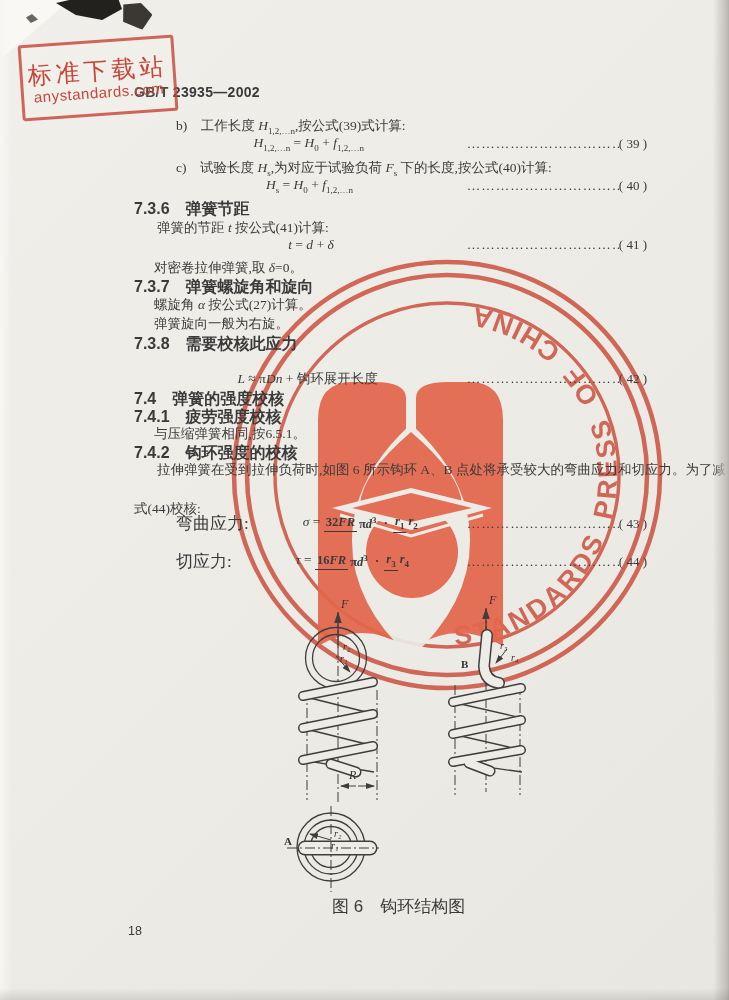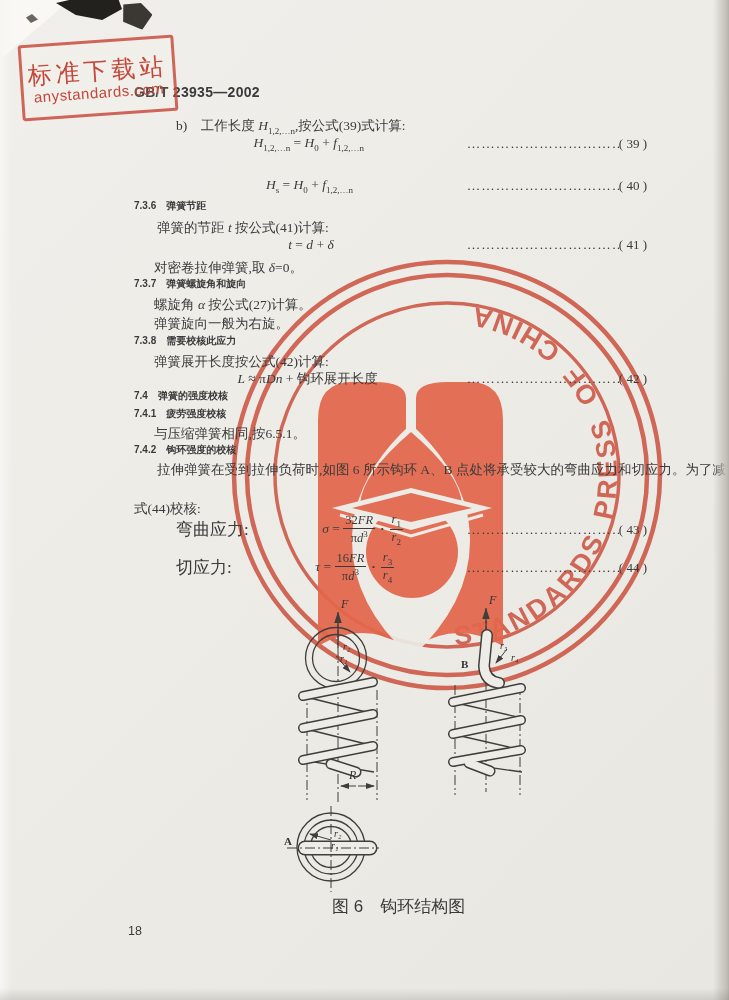--- a/index.html
+++ b/index.html
@@ -28,31 +28,31 @@
         color:#c5463a;background:rgba(255,250,248,.08);}
   .stamp-title{font-size:24px;letter-spacing:4px;white-space:nowrap;font-family:"Liberation Serif",serif;}
   .stamp-url{font-size:15px;margin-top:-3px;letter-spacing:.5px;font-family:"Liberation Sans",sans-serif;}
   
   .wm,.fig{position:absolute;left:0;top:0;width:729px;height:1000px;pointer-events:none;}
   .wm{z-index:1;}
   .fig{z-index:3;}
   
   .ln,.hd,.hdr,.f-row,.pgnum,.fig-cap{position:absolute;white-space:nowrap;z-index:2;}
   .ln{font-size:13.5px;}
-  .hd{font-size:10px;font-weight:bold;font-family:"Liberation Sans","DejaVu Sans",sans-serif;}
+  .hd{font-size:16px;font-weight:bold;font-family:"Liberation Sans","DejaVu Sans",sans-serif;}
   .hdr{font-size:14px;font-weight:bold;font-family:"Liberation Sans","DejaVu Sans",sans-serif;letter-spacing:.3px;}
   .pgnum{font-size:12.5px;font-family:"Liberation Sans",sans-serif;}
   .fig-cap{font-size:17px;font-weight:normal;font-family:"Liberation Sans",sans-serif;text-align:left;}
   .f-row{left:135px;width:512px;display:flex;align-items:center;font-size:13.5px;}
   .f-row .sa{flex:1.15;} .f-row .sb{flex:1;}
   .f-num{font-size:13px;}
   .f-leader{overflow:hidden;max-width:152px;letter-spacing:1px;flex:none;}
   .f-label{font-size:17px;margin-right:0;}
-  .frac{display:inline-flex;flex-direction:column;text-align:center;vertical-align:middle;
-        font-size:12.5px;line-height:1.2;}
+  .frac{display:inline-flex;flex-direction:row;text-align:left;vertical-align:middle;
+        font-size:12.5px;line-height:1.2;font-weight:bold;}
   .frac>span:first-child{border-bottom:1px solid #3a3a3a;padding:0 2px;}
   .frac>span:last-child{padding:0 2px;}
   .cd{margin:0 5px;font-weight:bold;}
   sub{font-size:9px;} sup{font-size:9px;}
 </style>
 </head>
 <body>
 
 <div class="page">
 
@@ -81,20 +81,21 @@
   <div class="hdr" style="left:134px;top:84px">GB/T 23935—2002</div>
 
   <div class="ln" style="left:176px;top:117px">b) 工作长度 <i>H</i><sub>1,2,…n</sub>,按公式(39)式计算:</div>
   <div class="f-row" style="top:135px">
     <span class="sa"></span>
       <span><i>H</i><sub>1,2,…n</sub> = <i>H</i><sub>0</sub> + <i>f</i><sub>1,2,…n</sub></span>
     <span class="sb"></span>
       <span class="f-leader">………………………………</span>
     <span class="f-num">( 39 )</span>
   </div>
+  <div class="ln" style="left:176px;top:159px">c) 试验长度 <i>H</i><sub>s</sub>,为对应于试验负荷 <i>F</i><sub>s</sub> 下的长度,按公式(40)计算:</div>
   <div class="f-row" style="top:177px">
     <span class="sa"></span>
       <span><i>H</i><sub>s</sub> = <i>H</i><sub>0</sub> + <i>f</i><sub>1,2,…n</sub></span>
     <span class="sb"></span>
       <span class="f-leader">………………………………</span>
     <span class="f-num">( 40 )</span>
   </div>
 
   <div class="hd" style="left:134px;top:199px">7.3.6 弹簧节距</div>
   <div class="ln" style="left:157px;top:219px">弹簧的节距 <i>t</i> 按公式(41)计算:</div>
@@ -105,21 +106,20 @@
       <span class="f-leader">………………………………</span>
     <span class="f-num">( 41 )</span>
   </div>
   <div class="ln" style="left:154px;top:259px">对密卷拉伸弹簧,取 <i>δ</i>=0。</div>
 
   <div class="hd" style="left:134px;top:277px">7.3.7 弹簧螺旋角和旋向</div>
   <div class="ln" style="left:154px;top:296px">螺旋角 <i>α</i> 按公式(27)计算。</div>
   <div class="ln" style="left:154px;top:315px">弹簧旋向一般为右旋。</div>
 
   <div class="hd" style="left:134px;top:334px">7.3.8 需要校核此应力</div>
-  <div class="ln" style="left:154px;top:353px">弹簧展开长度按公式(42)计算:</div>
   <div class="f-row" style="top:370px">
     <span class="sa"></span>
       <span><i>L</i> ≈ π<i>Dn</i> + 钩环展开长度</span>
     <span class="sb"></span>
       <span class="f-leader">………………………………</span>
     <span class="f-num">( 42 )</span>
   </div>
 
   <div class="hd" style="left:134px;top:389px">7.4 弹簧的强度校核</div>
   <div class="hd" style="left:134px;top:407px">7.4.1 疲劳强度校核</div>

